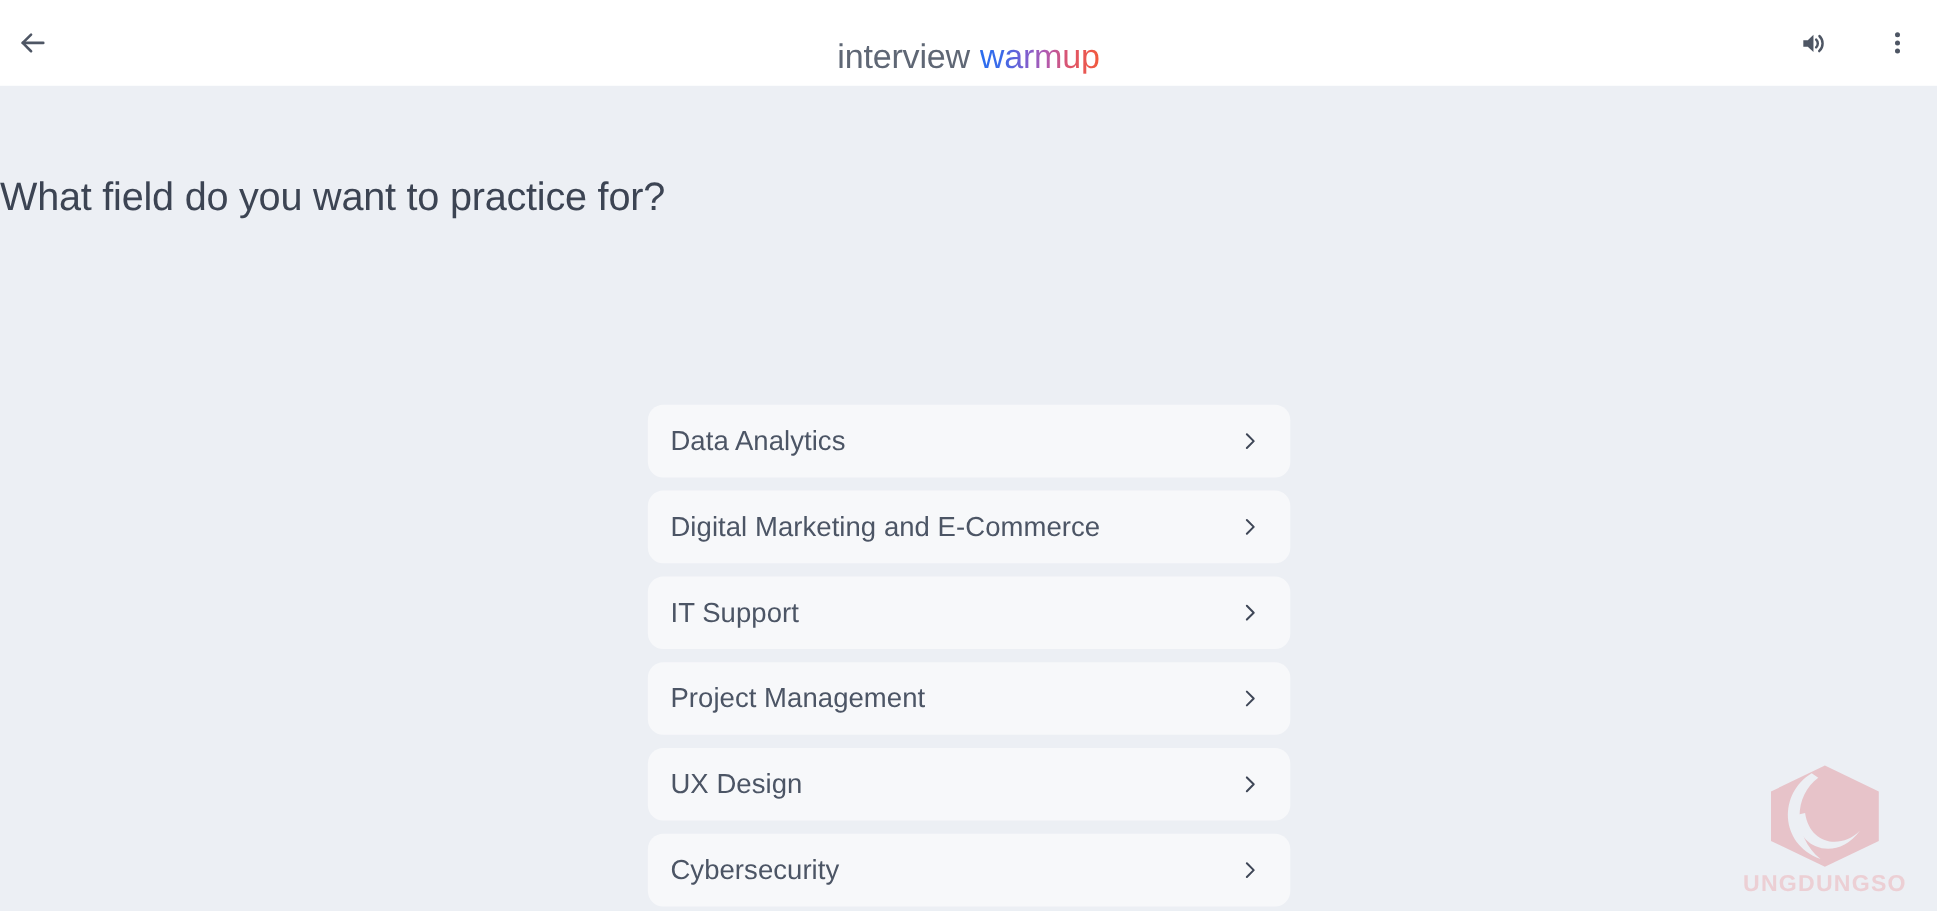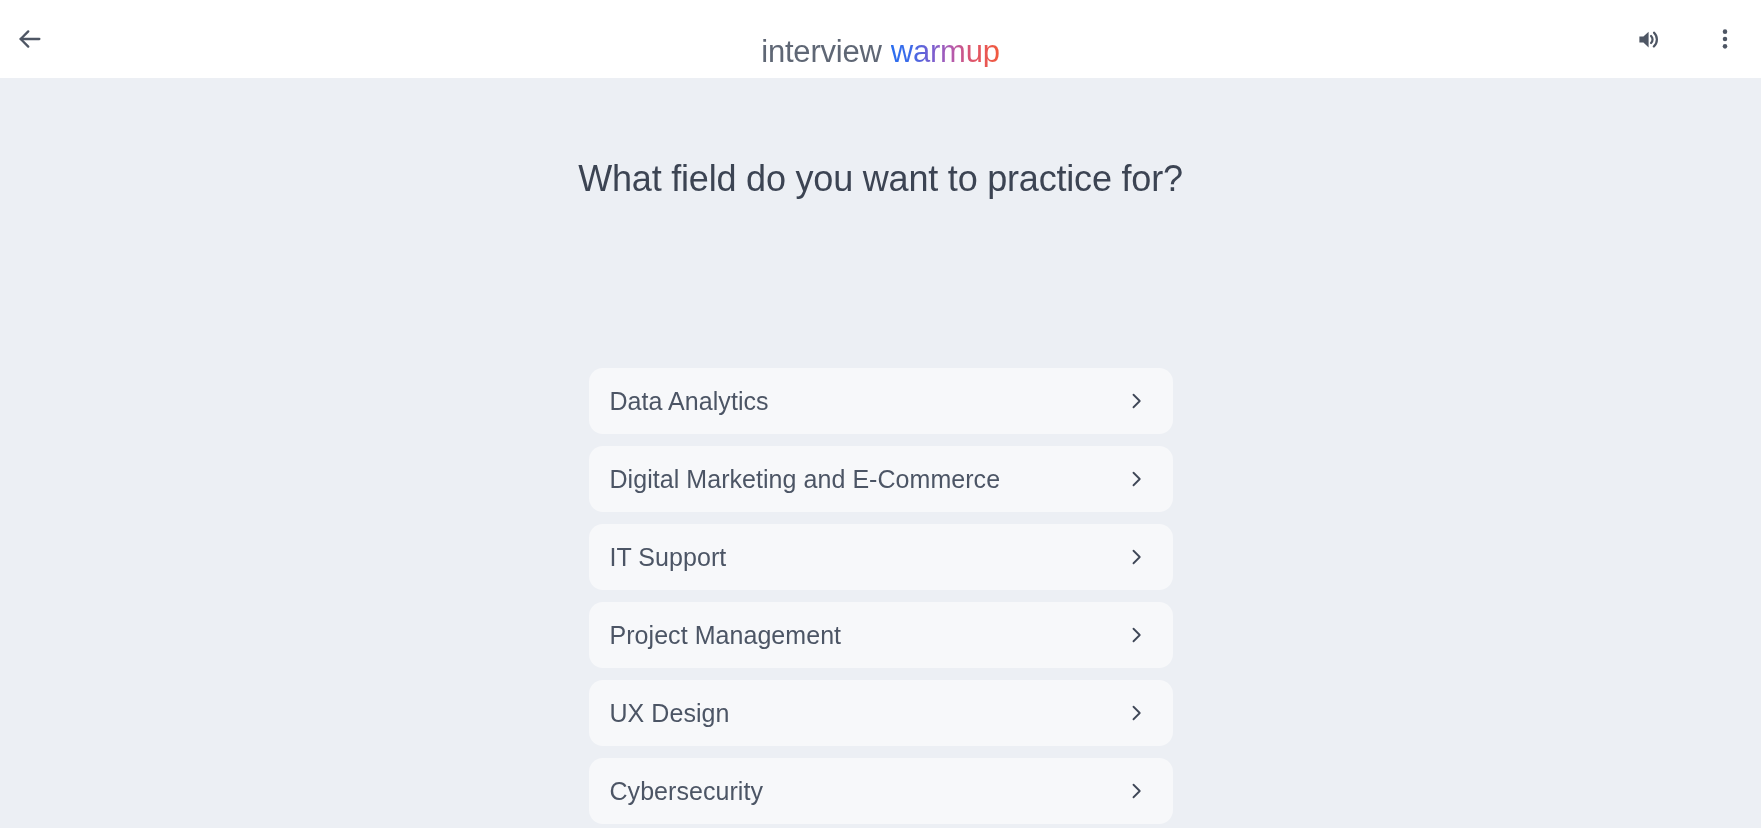--- a/index.html
+++ b/index.html
@@ -120,21 +120,21 @@
     position: absolute;
     top: 78px; left: 0;
     width: 1761px;
     height: 750px;
     background: #eceff4;
     overflow: hidden;
   }
 
   .page-title {
     width: 100%;
-    text-align: center;
+    text-align: left;
     margin-top: 78px;
     font-size: 36px;
     font-weight: 400;
     color: #3c4453;
     letter-spacing: -0.2px;
     line-height: 1.25;
   }
 
   .options-list {
     position: absolute;
@@ -316,15 +316,25 @@
         <span class="option-label">Cybersecurity</span>
         <span class="chevron">
           <svg width="20" height="20" viewBox="0 0 24 24" fill="none" stroke="#3f4757" stroke-width="2.2" stroke-linecap="round" stroke-linejoin="round">
             <polyline points="9,4.5 16.5,12 9,19.5"></polyline>
           </svg>
         </span>
       </button>
 
     </div>
 
+    <div class="watermark">
+      <div class="watermark-mark">
+        <svg width="112" height="98" viewBox="0 0 112 98">
+          <polygon points="56,3 105,26.5 105,71.5 56,95 7,71.5 7,26.5" fill="#e7c3c9"></polygon>
+          <path d="M44 10 C14 28, 14 74, 52 88 C26 66, 28 30, 50 14 Z" fill="#eceff4"></path>
+          <path d="M30 48 C30 78, 66 92, 88 62 C70 80, 42 74, 38 46 Z" fill="#eceff4"></path>
+        </svg>
+      </div>
+      <div class="watermark-text">UNGDUNGSO</div>
+    </div>
 
   </div>
 </div>
 
 </body></html>

